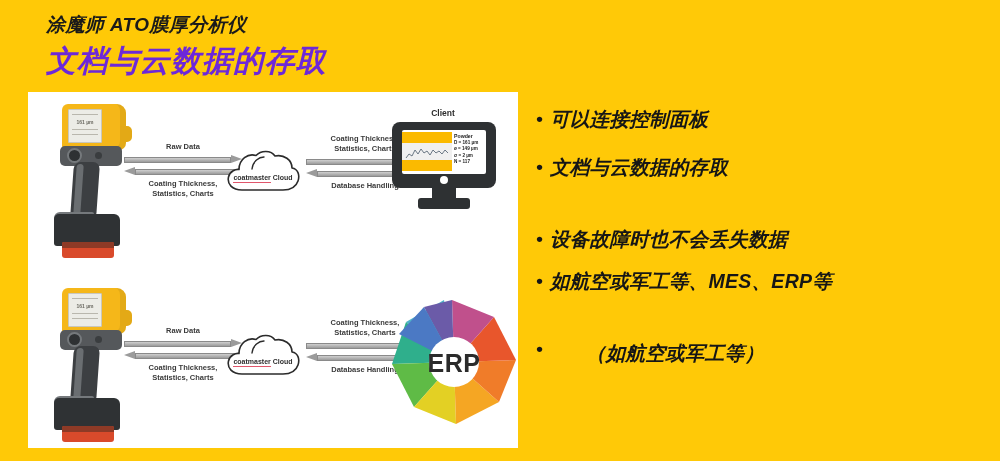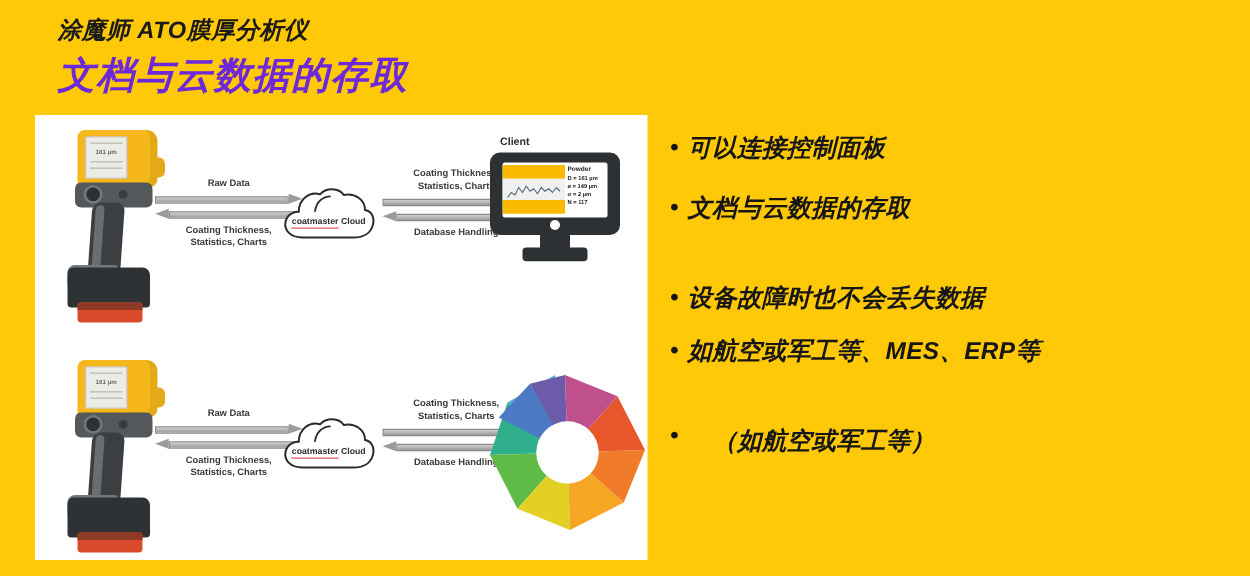--- a/index.html
+++ b/index.html
@@ -140,21 +140,21 @@
   }
   .cloud-text u {
     text-decoration: none;
     border-bottom: 1.4px solid #E0566B;
     padding-bottom: 1px;
   }
 
   
   .client-label {
     position: absolute; left: 372px; top: 10px; width: 86px;
-    font-size: 8.5px; font-weight: bold; color: #2c2c2c;
+    text-align: center; font-size: 8.5px; font-weight: bold; color: #2c2c2c;
   }
   .monitor { position: absolute; left: 364px; top: 24px; width: 104px; height: 88px; }
   .mon-body {
     position: absolute; left: 0; top: 0; width: 104px; height: 66px;
     background: #2E3133; border-radius: 8px;
   }
   .mon-screen {
     position: absolute; left: 10px; top: 8px; width: 84px; height: 44px;
     background: #fff; border-radius: 2px; overflow: hidden; display: flex;
   }
@@ -198,21 +198,21 @@
   .bullet {
     position: absolute; display: flex; align-items: flex-start;
     font-size: 19.5px; font-weight: bold; font-style: italic;
     color: #161616; line-height: 26px; letter-spacing: .3px;
     white-space: nowrap;
   }
   .bullet .dot {
     width: 14px; flex: none; font-size: 19px; line-height: 26px;
   }
   .bullet .sub {
-    display: block; margin-left: 20px; margin-top: 4px;
+    display: block; margin-left: 36px; margin-top: 4px;
   }
   .b0 { top: 10px; }
   .b1 { top: 58px; }
   .b2 { top: 130px; }
   .b3 { top: 172px; }
   .b4 { top: 240px; }
 </style>
 </head>
 <body>
 
@@ -383,20 +383,21 @@
             <path d="M0,0 L-40,45 L2,62 Z" fill="#E3D024"></path>
             <path d="M0,0 L2,62 L45,40 Z" fill="#F5A623"></path>
             <path d="M0,0 L45,40 L62,-2 Z" fill="#F07C29"></path>
             <path d="M0,0 L62,-2 L40,-45 Z" fill="#E8562C"></path>
             <path d="M0,0 L40,-45 L-2,-62 Z" fill="#C0508C"></path>
             <path d="M0,0 L-2,-62 L-30,-55 Z" fill="#6B5BA8"></path>
             <path d="M0,0 L-30,-55 L-55,-28 Z" fill="#4B79C4"></path>
             <circle cx="0" cy="0" r="25" fill="#ffffff"></circle>
           </g>
         </svg>
+        <div class="erp-word">ERP</div>
       </div>
     </div>
   </div>
 
   <div class="bullets">
     <div class="bullet b0">
       <span class="dot">•</span>
       <span>可以连接控制面板</span>
     </div>
     <div class="bullet b1">

